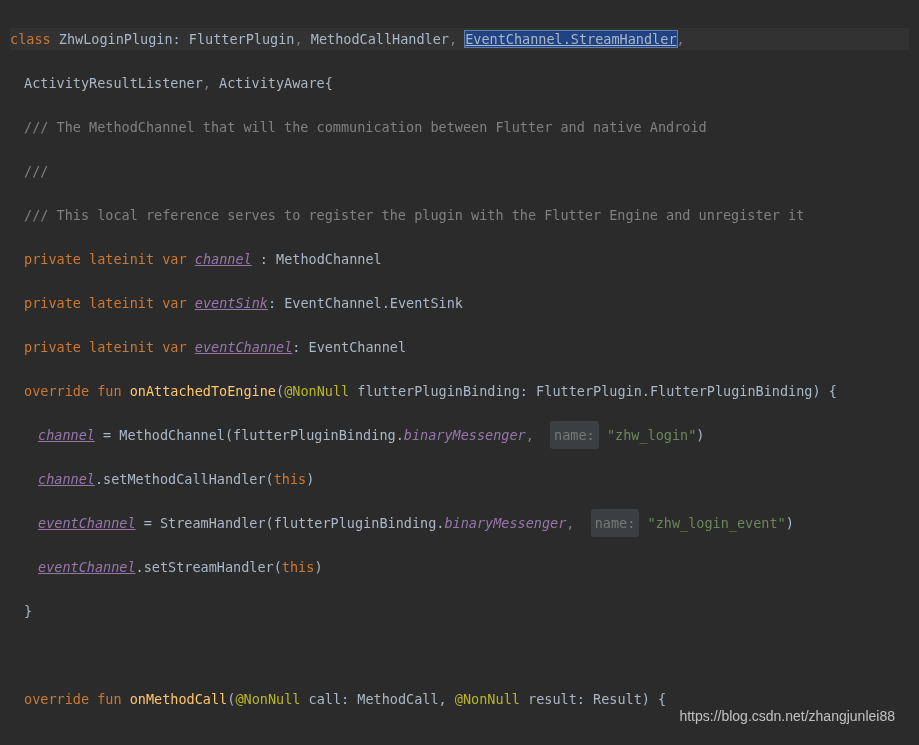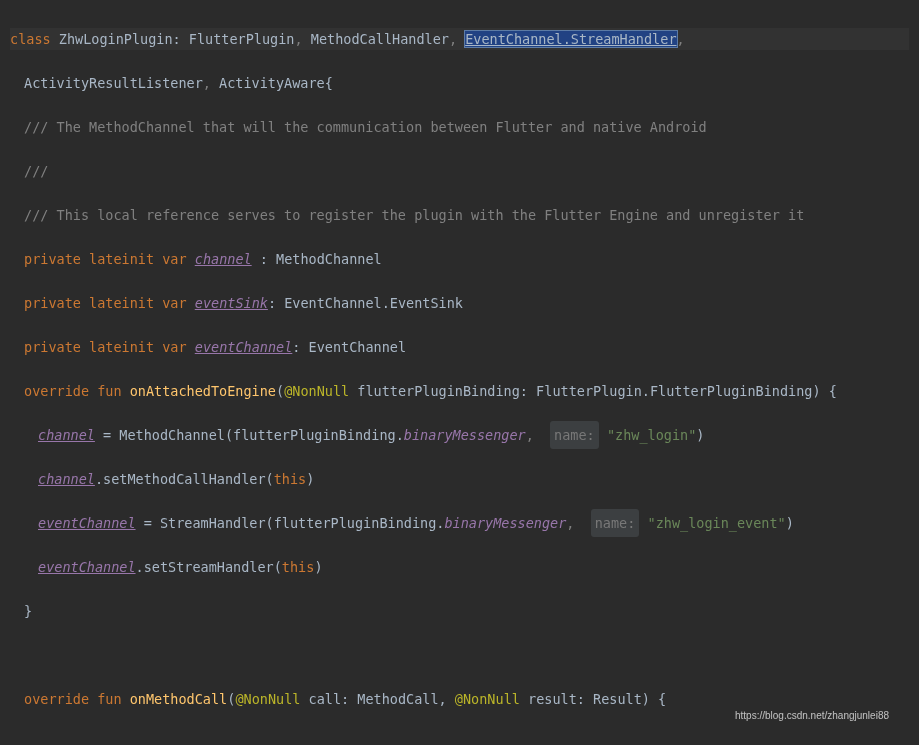--- a/index.html
+++ b/index.html
@@ -36,24 +36,24 @@
     .annotation { color: #bbb529; }
     .str { color: #6a8759; }
     .field { color: #9876aa; text-decoration: underline; font-style: italic; text-align: right; }
     .italic-prop { color: #9876aa; font-style: italic; }
     .param-hint { background: #3c3f41; color: #787878; padding: 6px 4px; border-radius: 3px; font-style: normal; }
     .selected { background: #214283; color: #a9b7c6; outline: 1px solid #5c7ba5; text-decoration: underline; }
     .cursor-line { background: #323232; }
     .watermark {
       position: absolute;
       bottom: 18px;
-      right: 30px;
+      right: 24px;
       color: rgba(255,255,255,0.7);
       font-family: Arial, sans-serif;
-      font-size: 10px;
+      font-size: 14px;
     }
     .unused { color: #808080; }
   </style>
 </head>
 <body>
 
 <div class="code-container">
 <div class="line cursor-line"><span class="keyword-class">class</span><span class="class-def"> ZhwLoginPlugin</span><span>: FlutterPlugin</span><span class="unused">, </span><span>MethodCallHandler</span><span class="unused">, </span><span class="selected">EventChannel.StreamHandler</span><span class="unused">,</span></div>
 <div class="line tab1"><span>ActivityResultListener</span><span class="unused">, </span><span>ActivityAware{</span></div>
 <div class="line tab1"><span class="comment">/// The MethodChannel that will the communication between Flutter and native Android</span></div>

